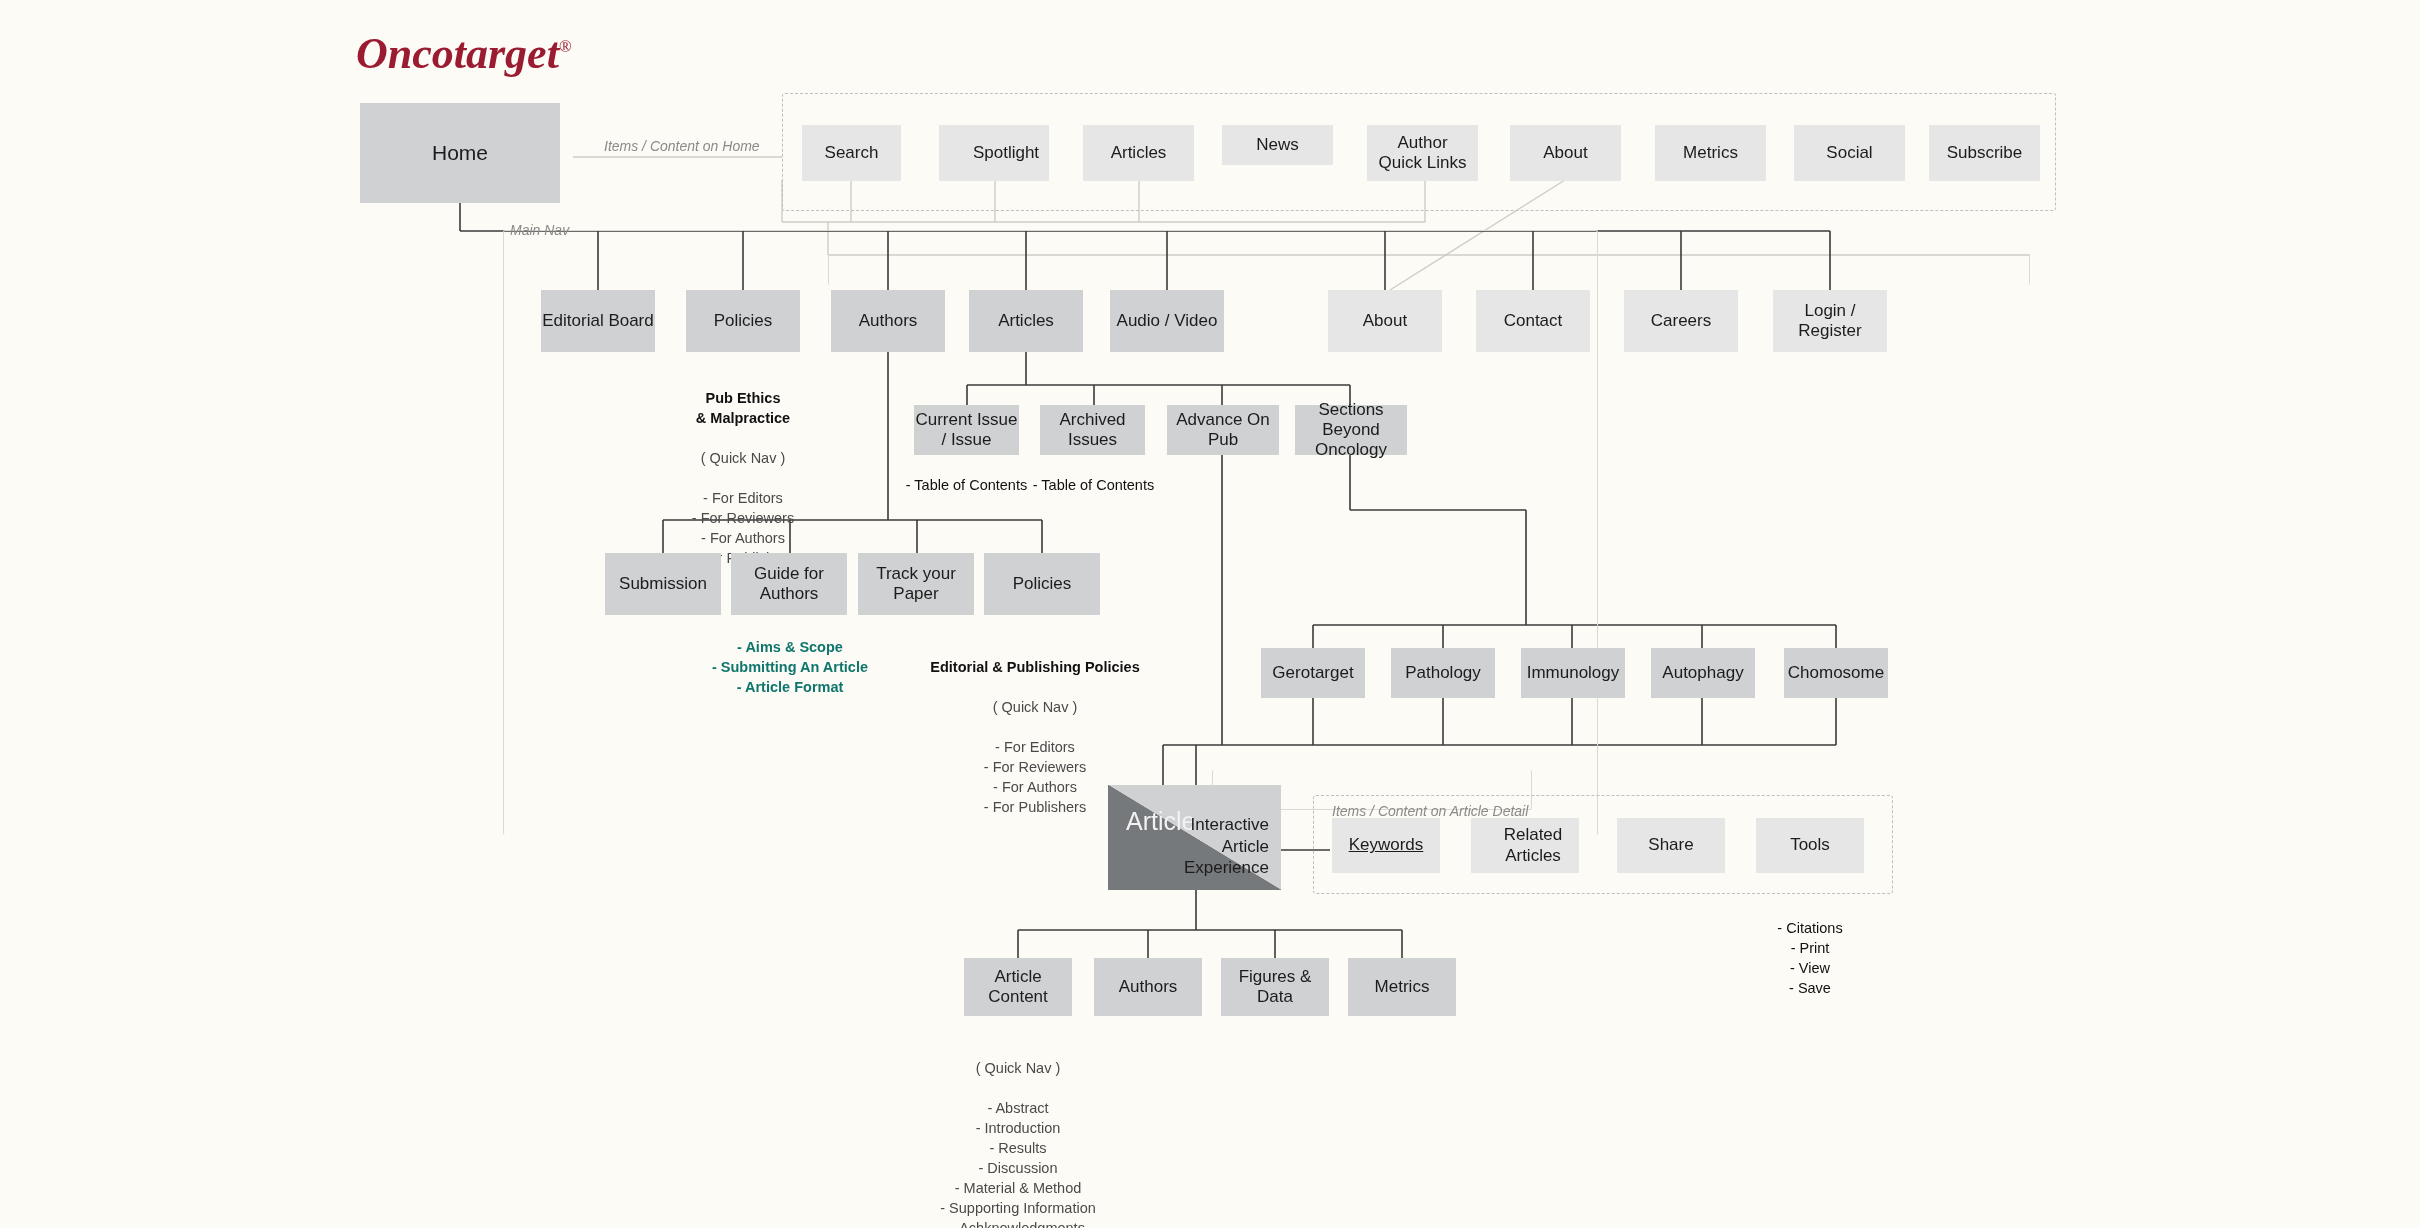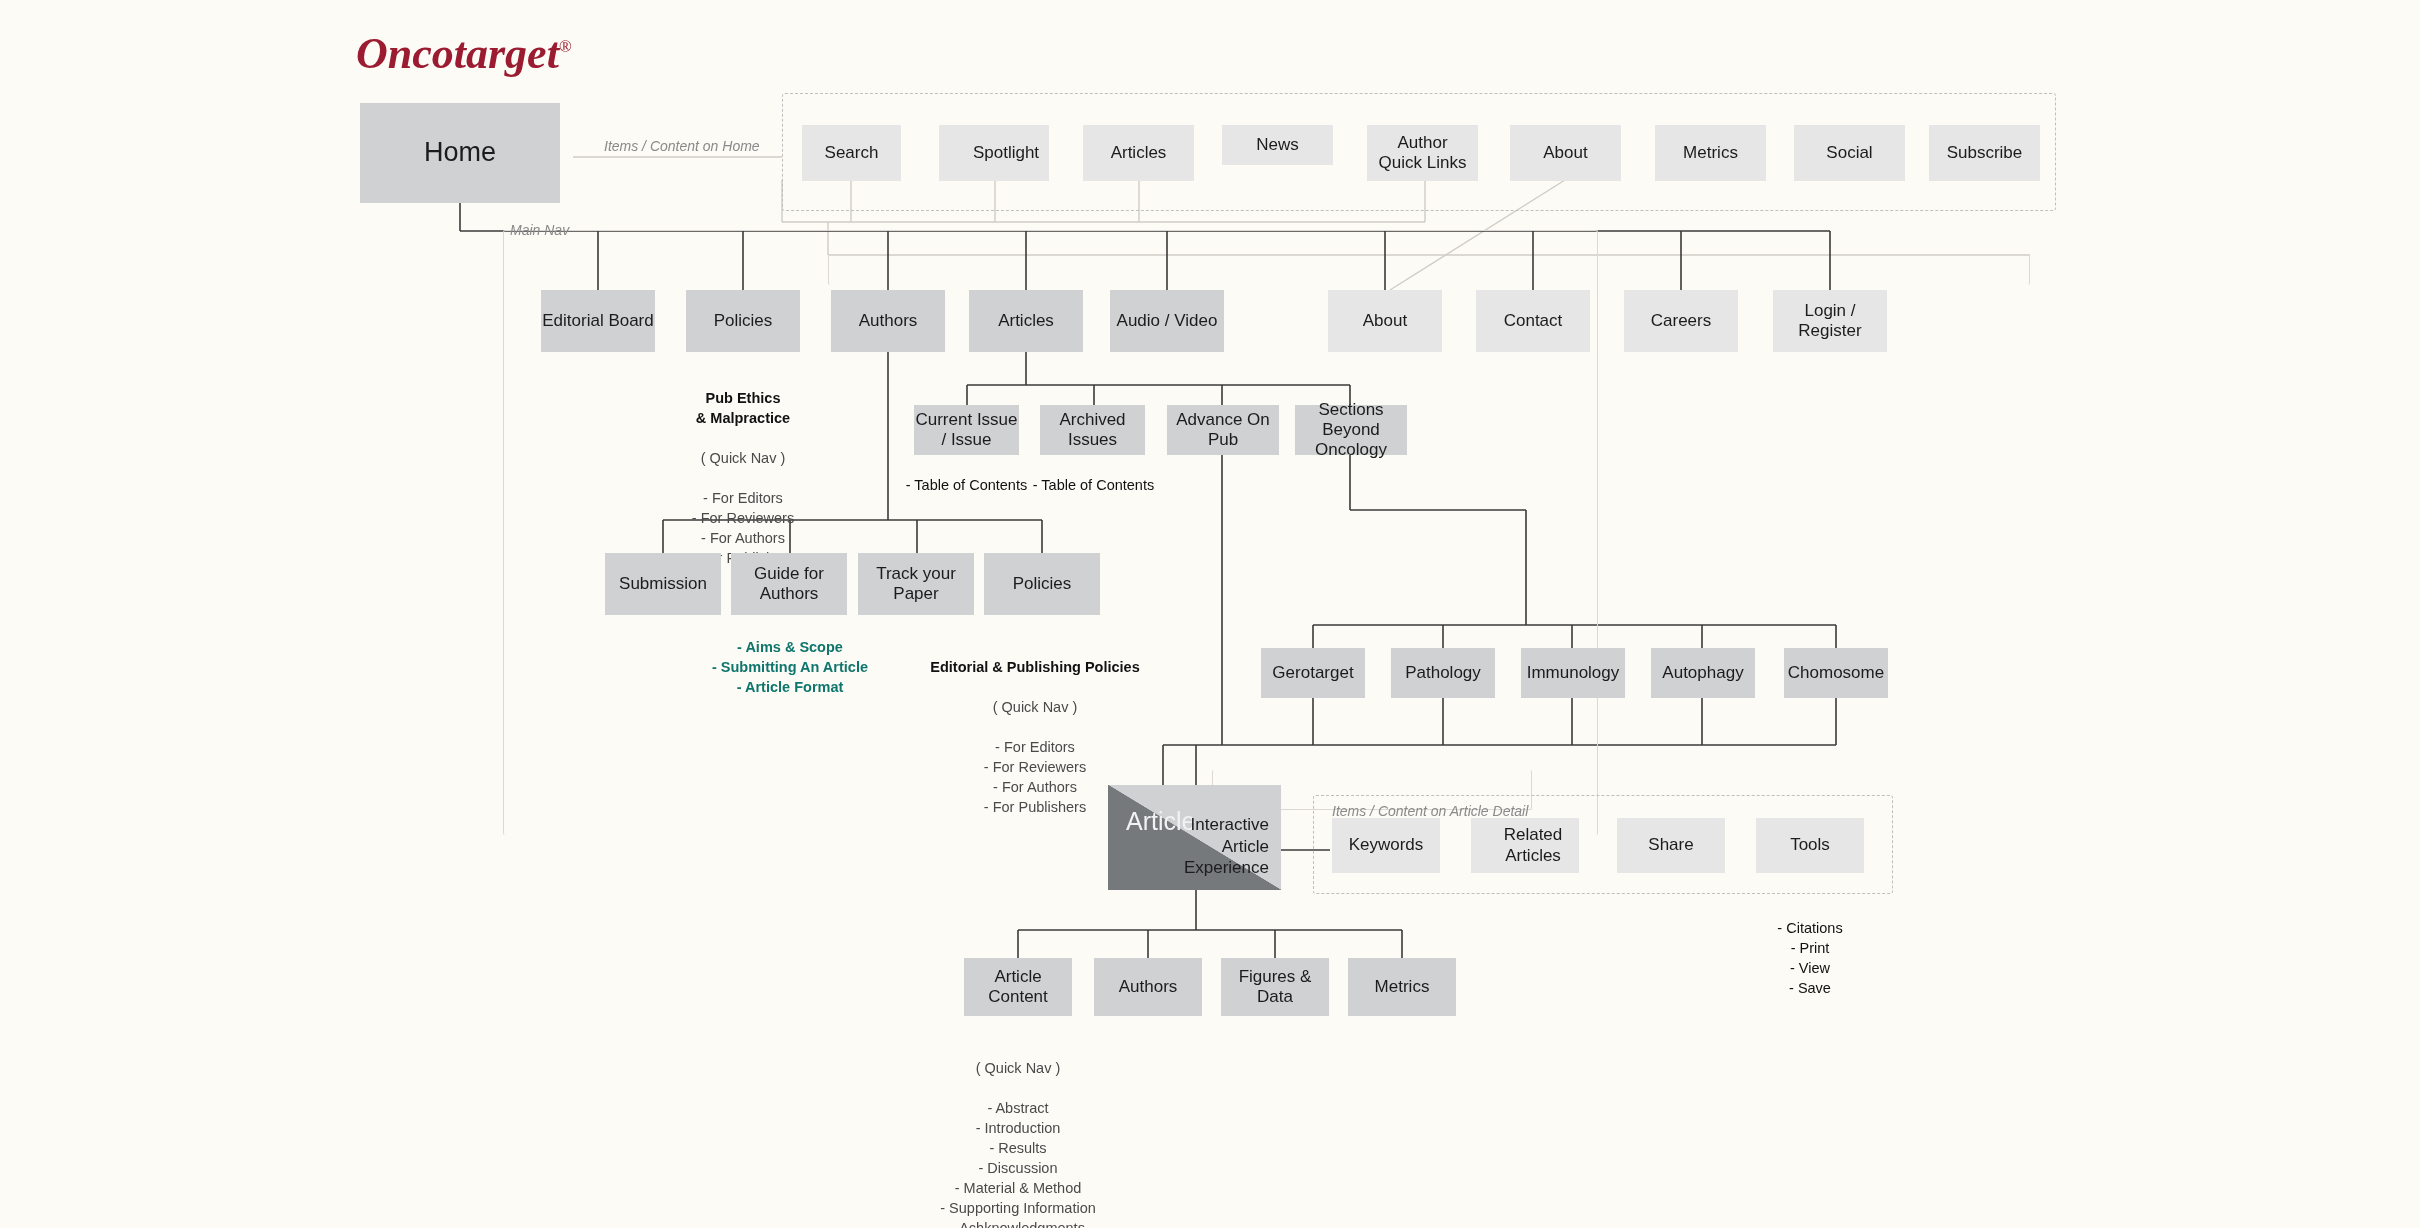--- a/index.html
+++ b/index.html
@@ -35,21 +35,21 @@
     align-items:center;
     justify-content:center;
     text-align:center;
     color:#1c1c1c;
     line-height:1.18;
     white-space:pre-line;
   }
   .lvl-top{background:#E6E6E6;font-size:17px;}
   .lvl-main{background:#CFD1D3;font-size:17px;}
   .lvl-light{background:#E6E6E6;font-size:17px;}
-  .home{background:#CFD1D3;font-size:27px;}
+  .home{background:#CFD1D3;font-size:21px;}
 
   .annot{
     position:absolute;
     font-size:14.5px;
     color:#3d3d3d;
     text-align:center;
     line-height:1.38;
     white-space:pre-line;
   }
   .annot.bold{font-weight:700;color:#0f766e;}
@@ -313,21 +313,21 @@
   <div class="zone-label" style="left:1332px;top:803px;">Items / Content on Article Detail</div>
 
   <div class="article-split" style="left:1108px;top:785px;width:173px;height:105px;">
     <div class="tri"></div>
     <div class="t1">Article</div>
     <div class="t2">Interactive
 Article
 Experience</div>
   </div>
 
-  <div class="node lvl-top" style="left:1332px;top:818px;width:108px;height:55px;">
+  <div class="node lvl-top" style="left:1332px;top:818px;width:108px;height:55px;text-decoration:underline;">
     <span>Keywords</span></div>
   <div class="node lvl-top" style="left:1471px;top:818px;width:108px;height:55px;padding-left:16px;">
     <span>Related Articles</span></div>
   <div class="node lvl-top" style="left:1617px;top:818px;width:108px;height:55px;">
     <span>Share</span></div>
   <div class="node lvl-top" style="left:1756px;top:818px;width:108px;height:55px;">
     <span>Tools</span></div>
 
   <div class="annot dark" style="left:1740px;top:918px;width:140px;">- Citations
 - Print

